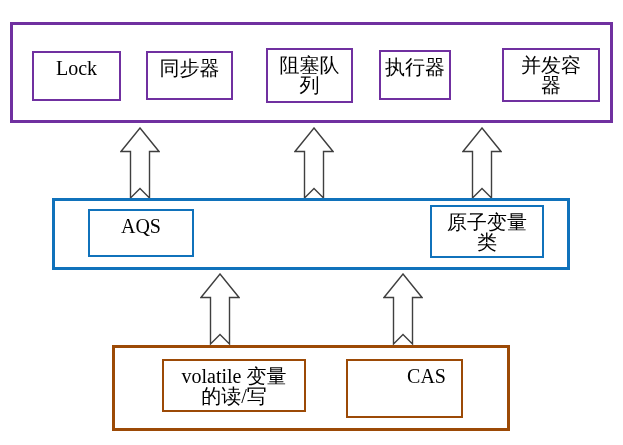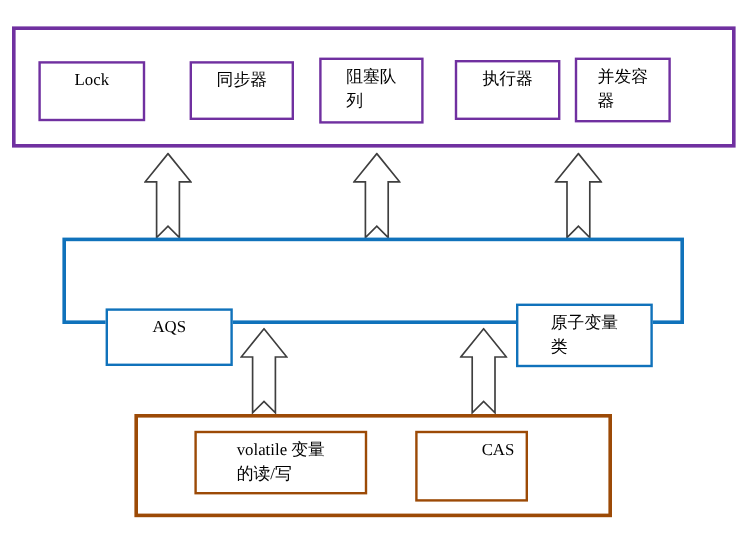--- a/index.html
+++ b/index.html
@@ -11,46 +11,46 @@
     position:absolute;box-sizing:border-box;background:transparent;
     border:3px solid #000;
   }
   .layer.top{border-color:var(--purple,#7030A0);}
   .layer.middle{border-color:var(--blue,#1072BB);}
   .layer.bottom{border-color:var(--brown,#9C4A06);}
   .box{
     position:absolute;box-sizing:border-box;background:#fff;
     border:2px solid #000;
     display:flex;justify-content:center;align-items:flex-start;
-    font-size:14px;line-height:20px;
+    text-align:center;font-size:20px;line-height:20px;
     padding-top:5px;white-space:pre-line;color:var(--text,#000);
   }
   .box.p{border-color:var(--purple,#7030A0);}
-  .box.b{border-color:var(--blue,#1072BB);margin-top:48px;}
+  .box.b{border-color:var(--blue,#1072BB);}
   .box.br{border-color:var(--brown,#9C4A06);}
   .arrow{position:absolute;width:40px;height:72px;}
   .arrow path{fill:#fff;stroke:var(--arrow,#3F3F3F);stroke-width:1.4;}
 </style>
 </head>
 <body>
 
 <div class="canvas">
 
   <div class="layer top" style="left:10px;top:22px;width:603px;height:101px;"></div>
 
   <div class="box p" style="left:32px;top:51px;width:89px;height:50px;"><span>Lock</span></div>
 
-  <div class="box p" style="left:146px;top:51px;width:87px;height:49px;margin-left:12px;"><span>同步器</span></div>
+  <div class="box p" style="left:146px;top:51px;width:87px;height:49px;"><span>同步器</span></div>
 
   <div class="box p" style="left:266px;top:48px;width:87px;height:55px;"><span>阻塞队
 列</span></div>
 
-  <div class="box p" style="left:379px;top:50px;width:88px;height:50px;"><span>执行器</span></div>
+  <div class="box p" style="left:379px;top:50px;width:72px;height:50px;"><span>执行器</span></div>
 
-  <div class="box p" style="left:479px;top:48px;width:80px;height:54px;"><span>并发容
+  <div class="box p" style="left:502px;top:48px;width:98px;height:54px;"><span>并发容
 器</span></div>
 
   <svg class="arrow" style="left:120px;top:127px;" viewBox="0 0 40 72">
     <path d="M20 1 L39 24.5 L29.5 24.5 L29.5 71 L20 61.5 L10.5 71 L10.5 24.5 L1 24.5 Z"></path>
   </svg>
   <svg class="arrow" style="left:294px;top:127px;" viewBox="0 0 40 72">
     <path d="M20 1 L39 24.5 L29.5 24.5 L29.5 71 L20 61.5 L10.5 71 L10.5 24.5 L1 24.5 Z"></path>
   </svg>
   <svg class="arrow" style="left:462px;top:127px;" viewBox="0 0 40 72">
     <path d="M20 1 L39 24.5 L29.5 24.5 L29.5 71 L20 61.5 L10.5 71 L10.5 24.5 L1 24.5 Z"></path>
@@ -69,15 +69,15 @@
   </svg>
   <svg class="arrow" style="left:383px;top:273px;" viewBox="0 0 40 72">
     <path d="M20 1 L39 24.5 L29.5 24.5 L29.5 71 L20 61.5 L10.5 71 L10.5 24.5 L1 24.5 Z"></path>
   </svg>
 
   <div class="layer bottom" style="left:112px;top:345px;width:398px;height:86px;"></div>
 
   <div class="box br" style="left:162px;top:359px;width:144px;height:53px;"><span>volatile 变量
 的读/写</span></div>
 
-  <div class="box br" style="left:346px;top:359px;width:94px;height:59px;padding-left:44px;"><span>CAS</span></div>
+  <div class="box br" style="left:346px;top:359px;width:117px;height:59px;padding-left:44px;"><span>CAS</span></div>
 
 </div>
 
 </body></html>

